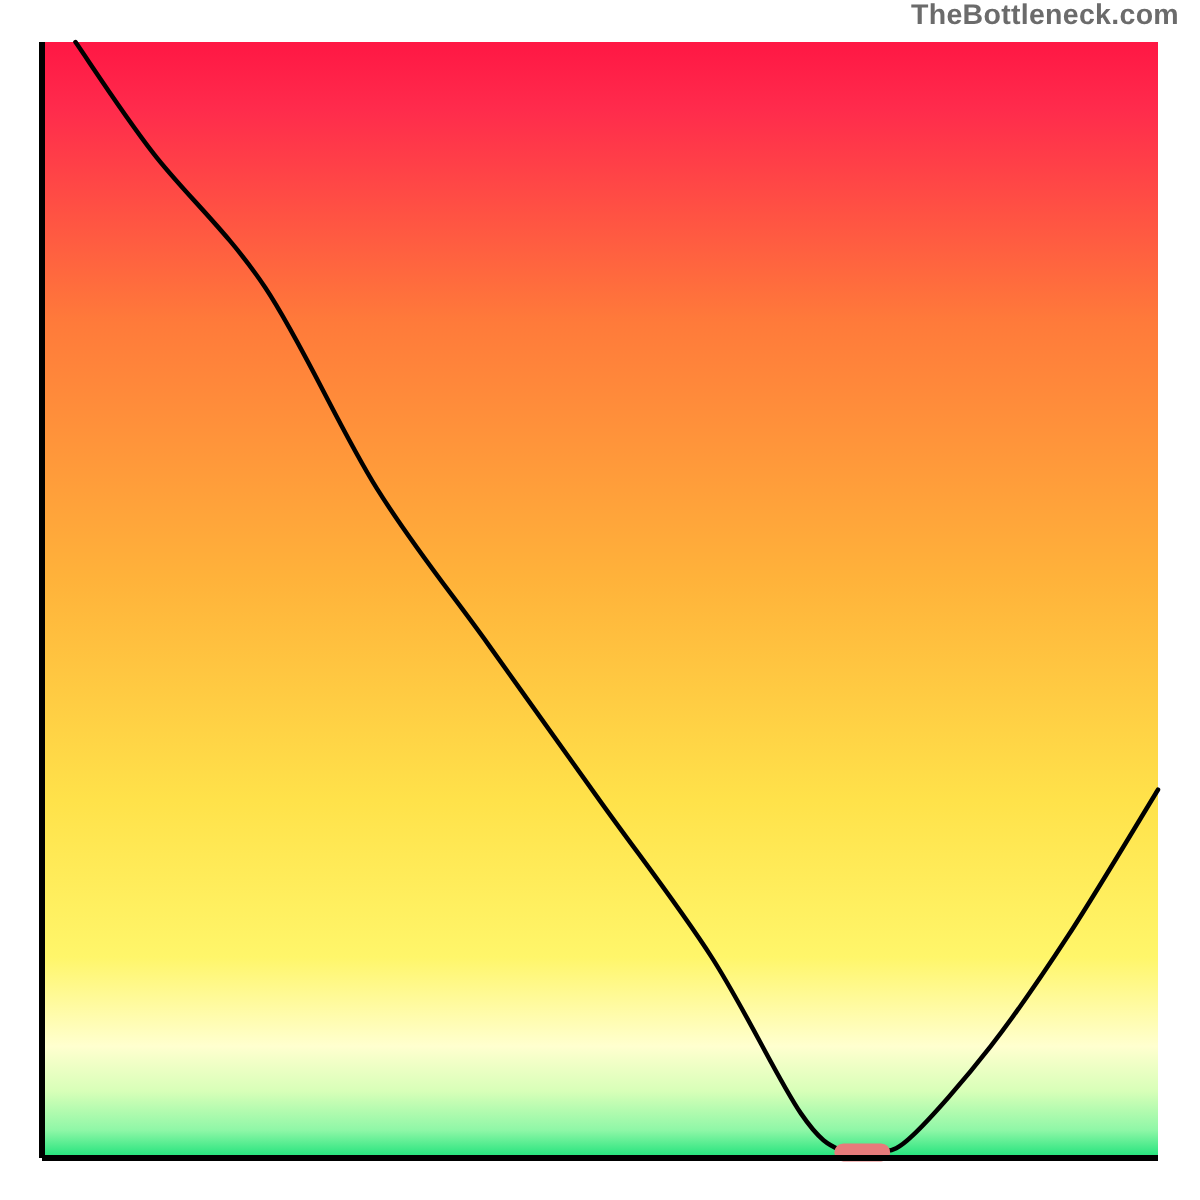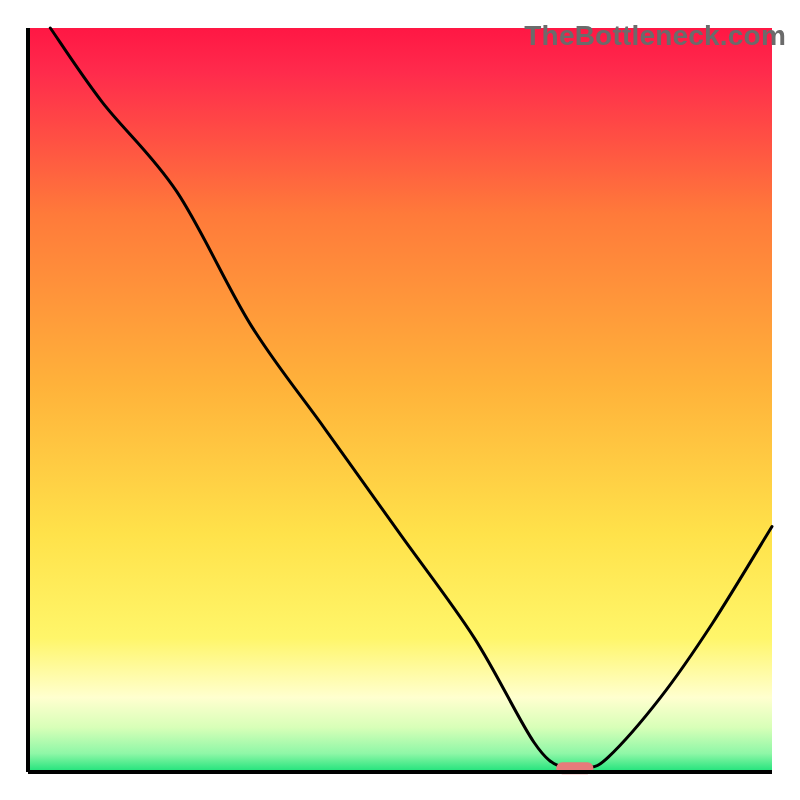--- a/index.html
+++ b/index.html
@@ -10,23 +10,23 @@
     background: #ffffff;
     font-family: Arial, Helvetica, sans-serif;
   }
   .wrap {
     position: relative;
     width: 800px;
     height: 800px;
   }
   .watermark {
     position: absolute;
-    top: 20px;
+    top: 0;
     right: 14px;
-    font-size: 28px;
+    font-size: 19px;
     font-weight: 600;
     color: #6b6b6b;
     letter-spacing: 0.2px;
     z-index: 3;
   }
   svg {
     position: absolute;
     top: 0;
     left: 0;
   }

